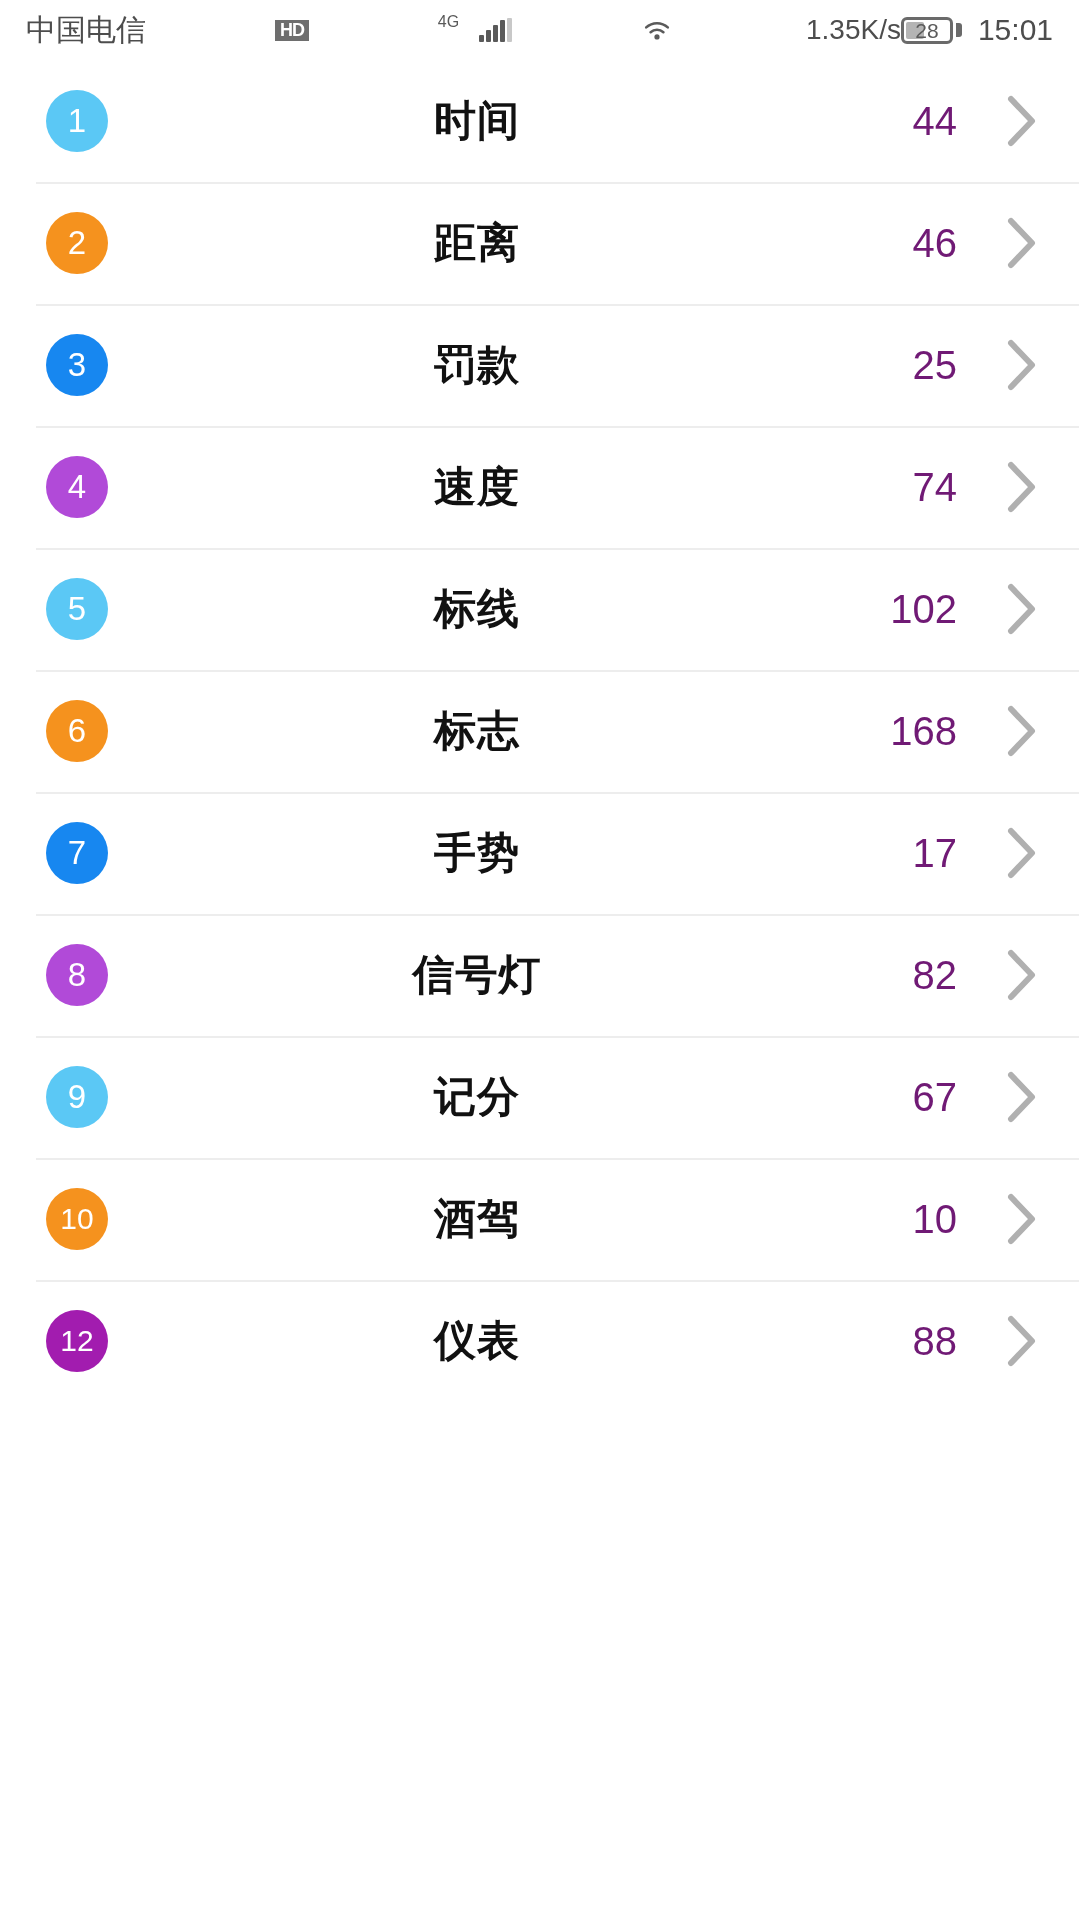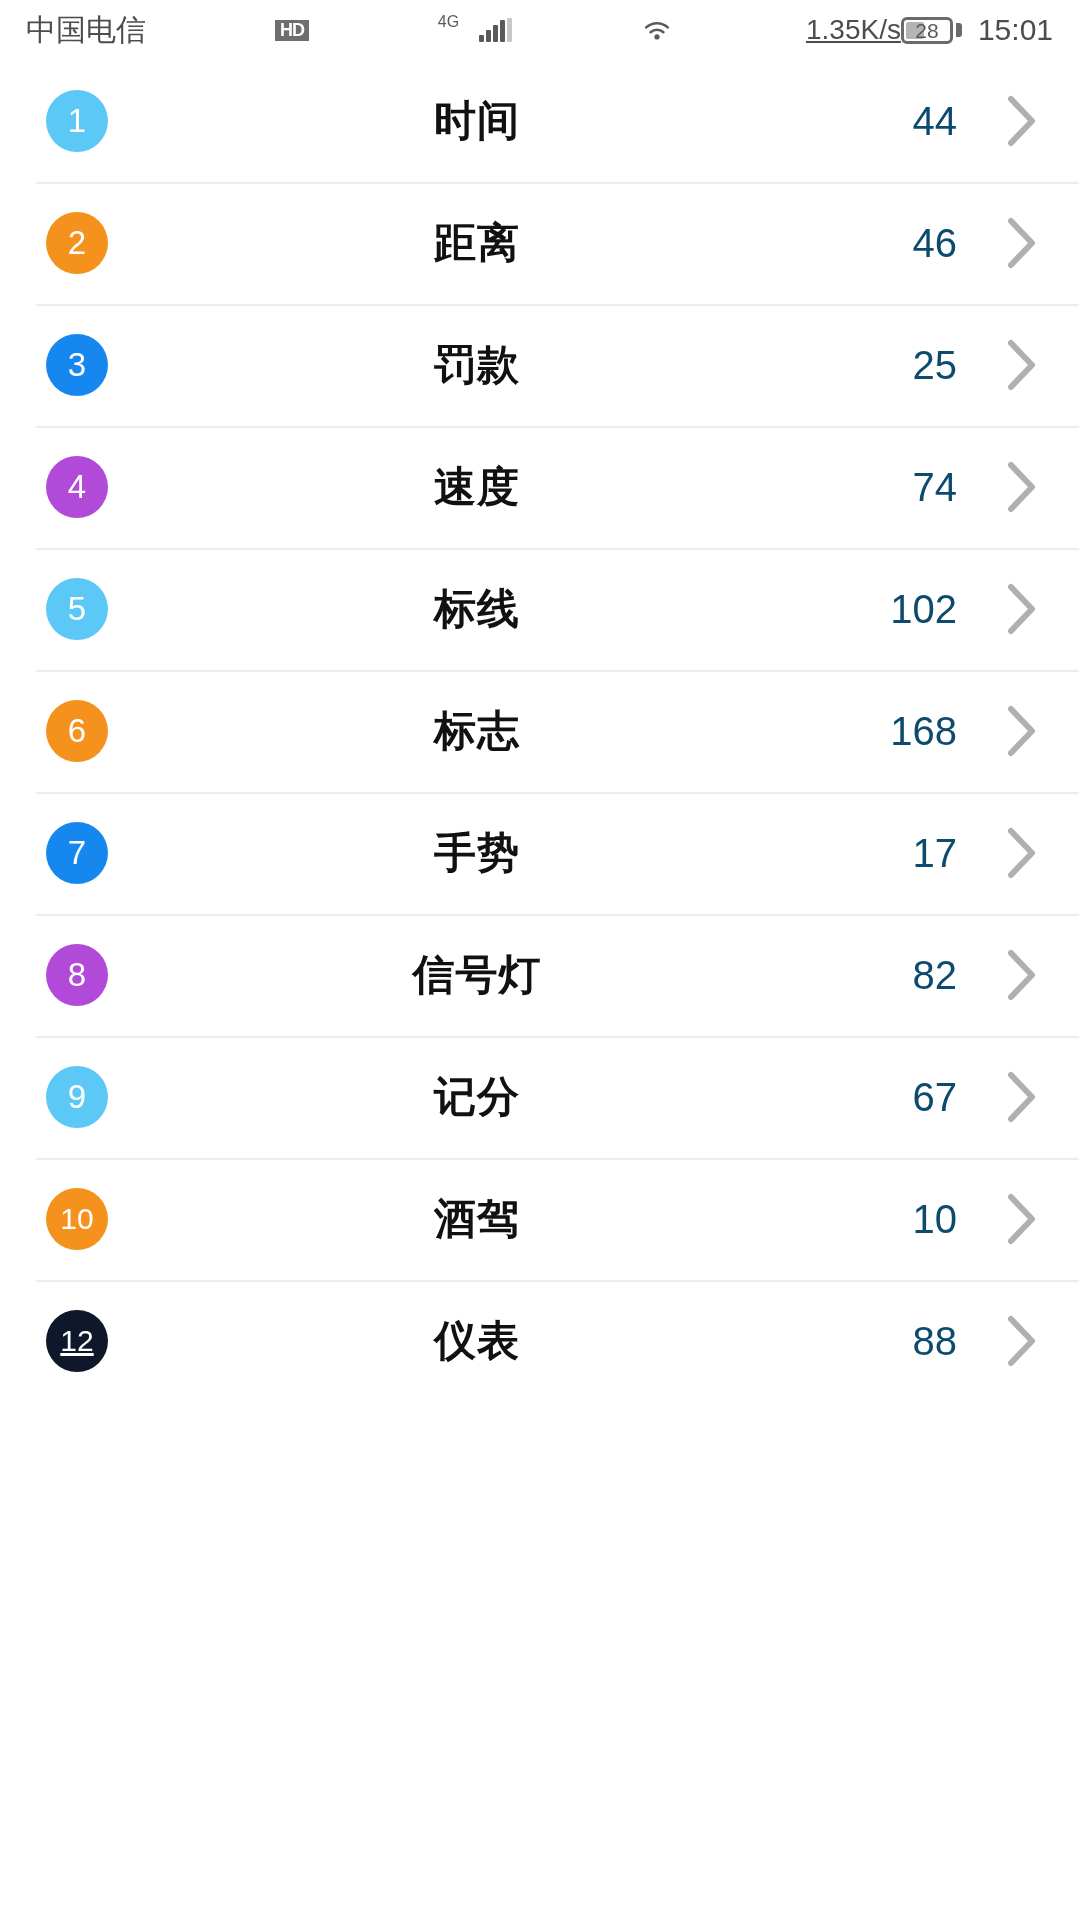--- a/index.html
+++ b/index.html
@@ -27,21 +27,21 @@
   .net-wrap { display:flex; align-items:flex-end; gap:20px; }
   .net-label { font-size:16px; color:#5a5a5a; line-height:1; position:relative; top:-12px;}
   .bars { display:flex; align-items:flex-end; gap:2px; height:24px; }
   .bars i { display:block; width:5px; background:#5a5a5a; border-radius:1px; }
   .bars i:nth-child(1){height:7px;}
   .bars i:nth-child(2){height:12px;}
   .bars i:nth-child(3){height:17px;}
   .bars i:nth-child(4){height:22px;}
   .bars i:nth-child(5){height:24px;background:#c8c8c8;}
   .wifi { width:32px; height:24px; position:relative; }
-  .speed { font-size:28px; color:#4d4d4d; margin-left:4px;text-decoration:underline; }
+  .speed { font-size:28px; color:#4d4d4d; margin-left:4px; }
   .battery {
     width:52px; height:27px; border:3px solid #6a6a6a; border-radius:6px;
     position:relative; display:flex; align-items:center; justify-content:center;
   }
   .battery .fill {
     position:absolute; left:2px; top:2px; bottom:2px; width:40%;
     background:#b4b4b4; border-radius:2px;
   }
   .battery .lvl { position:relative; font-size:21px; color:#5a5a5a; line-height:1; }
   .batt-cap { width:6px; height:14px; background:#6a6a6a; border-radius:0 3px 3px 0; margin-left:3px; }
@@ -77,21 +77,21 @@
     display:flex; align-items:center; justify-content:center;
     color:#fff; font-size:33px; font-weight:500; flex:0 0 auto;
     letter-spacing:0px;
   }
   .badge.two-digit { font-size:30px; }
   .row-label {
     font-size:42px; color:#111; font-weight:600;
     margin-left:19px; flex:1; letter-spacing:1px;text-align:center;
   }
   .row-count {
-    font-size:40px; color:#0c4a6e; font-weight:400;
+    font-size:40px; color:#701a75; font-weight:400;
     min-width:130px; text-align:right; margin-right:46px;
   }
   .chev { width:36px; height:52px; flex:0 0 auto; }
   .chev svg { display:block; }
 </style>
 </head>
 <body>
 
 <div id="app">
 
@@ -226,21 +226,21 @@
         <div class="badge two-digit" style="background: rgb(245, 146, 30);">10</div>
         <div class="row-label">酒驾</div>
         <div class="row-count">10</div>
         <div class="chev">
           <svg width="36" height="52" viewBox="0 0 36 52">
             <path d="M8 4 L29 26 L8 48" stroke="#b0b0b0" stroke-width="6" fill="none" stroke-linecap="round" stroke-linejoin="round"></path>
           </svg>
         </div>
       </div>
       <div class="row">
-        <div class="badge two-digit" style="background: #0f172a; text-decoration: underline;">12</div>
+        <div class="badge two-digit" style="background: #a21caf;">12</div>
         <div class="row-label">仪表</div>
         <div class="row-count">88</div>
         <div class="chev">
           <svg width="36" height="52" viewBox="0 0 36 52">
             <path d="M8 4 L29 26 L8 48" stroke="#b0b0b0" stroke-width="6" fill="none" stroke-linecap="round" stroke-linejoin="round"></path>
           </svg>
         </div>
       </div>
     </div>
 

